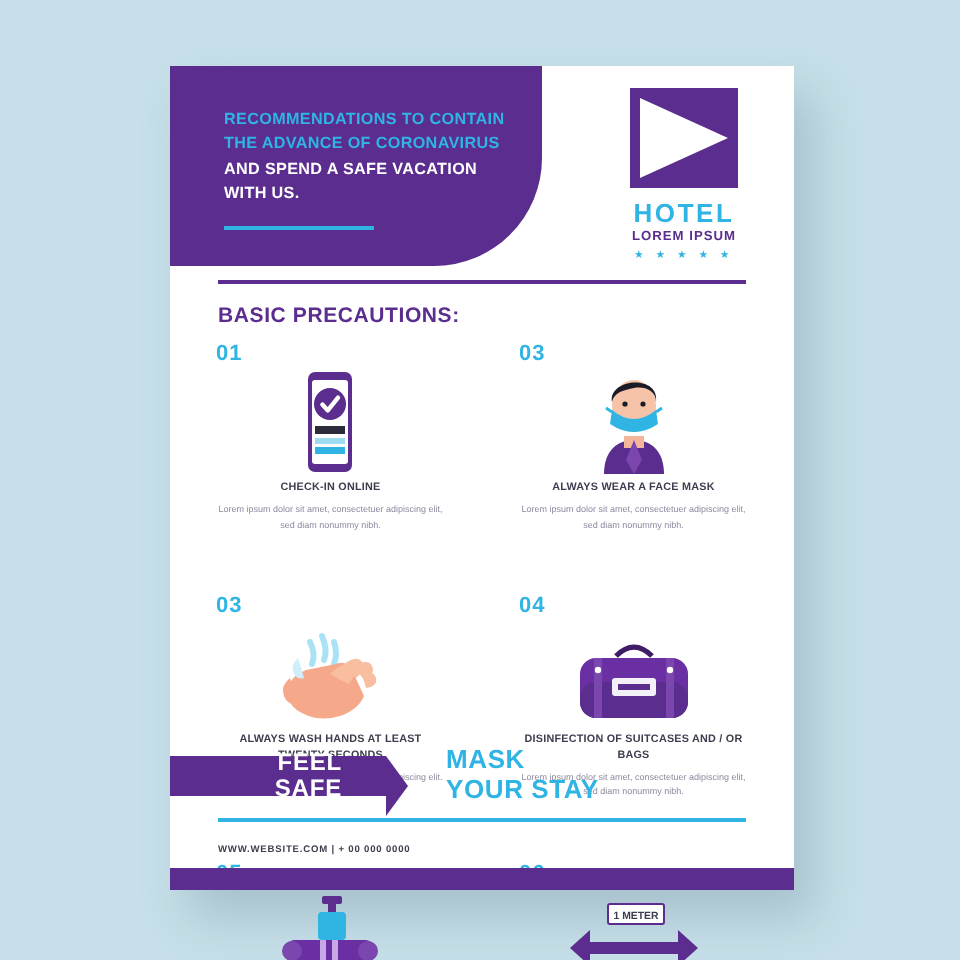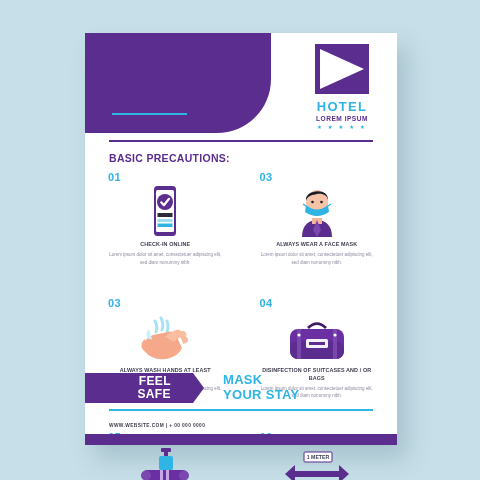--- a/index.html
+++ b/index.html
@@ -151,21 +151,21 @@
   .banner {
     position: absolute;
     left: 0; bottom: 42px;
     width: 100%;
     height: 30px;
     display: flex;
     align-items: center;
   }
   .banner-tag {
     position: relative;
-    width: 108px; height: 30px;
+    width: 108px; height: 20px;
     background: #5b2d8e;
     display: flex; flex-direction: column;
     align-items: flex-end; justify-content: center;
     padding-right: 22px;
     color: #fff;
     font-weight: bold;
     font-size: 12px;
     line-height: 1.12;
     letter-spacing: .4px;
   }
@@ -211,20 +211,23 @@
 </style>
 </head>
 <body>
 
 <div class="stage">
   <div class="poster">
 
     <div class="header">
       <div class="header-block"></div>
 
+      <div class="headline">
+        <span class="cy">RECOMMENDATIONS TO CONTAIN THE ADVANCE OF CORONAVIRUS</span><span> AND SPEND A SAFE VACATION WITH US.</span>
+      </div>
       <div class="headline-rule"></div>
 
       <div class="logo">
         <div class="logo-mark"></div>
         <div class="logo-name">HOTEL</div>
         <div class="logo-sub">LOREM IPSUM</div>
         <div class="logo-stars">★ ★ ★ ★ ★</div>
       </div>
     </div>
 

